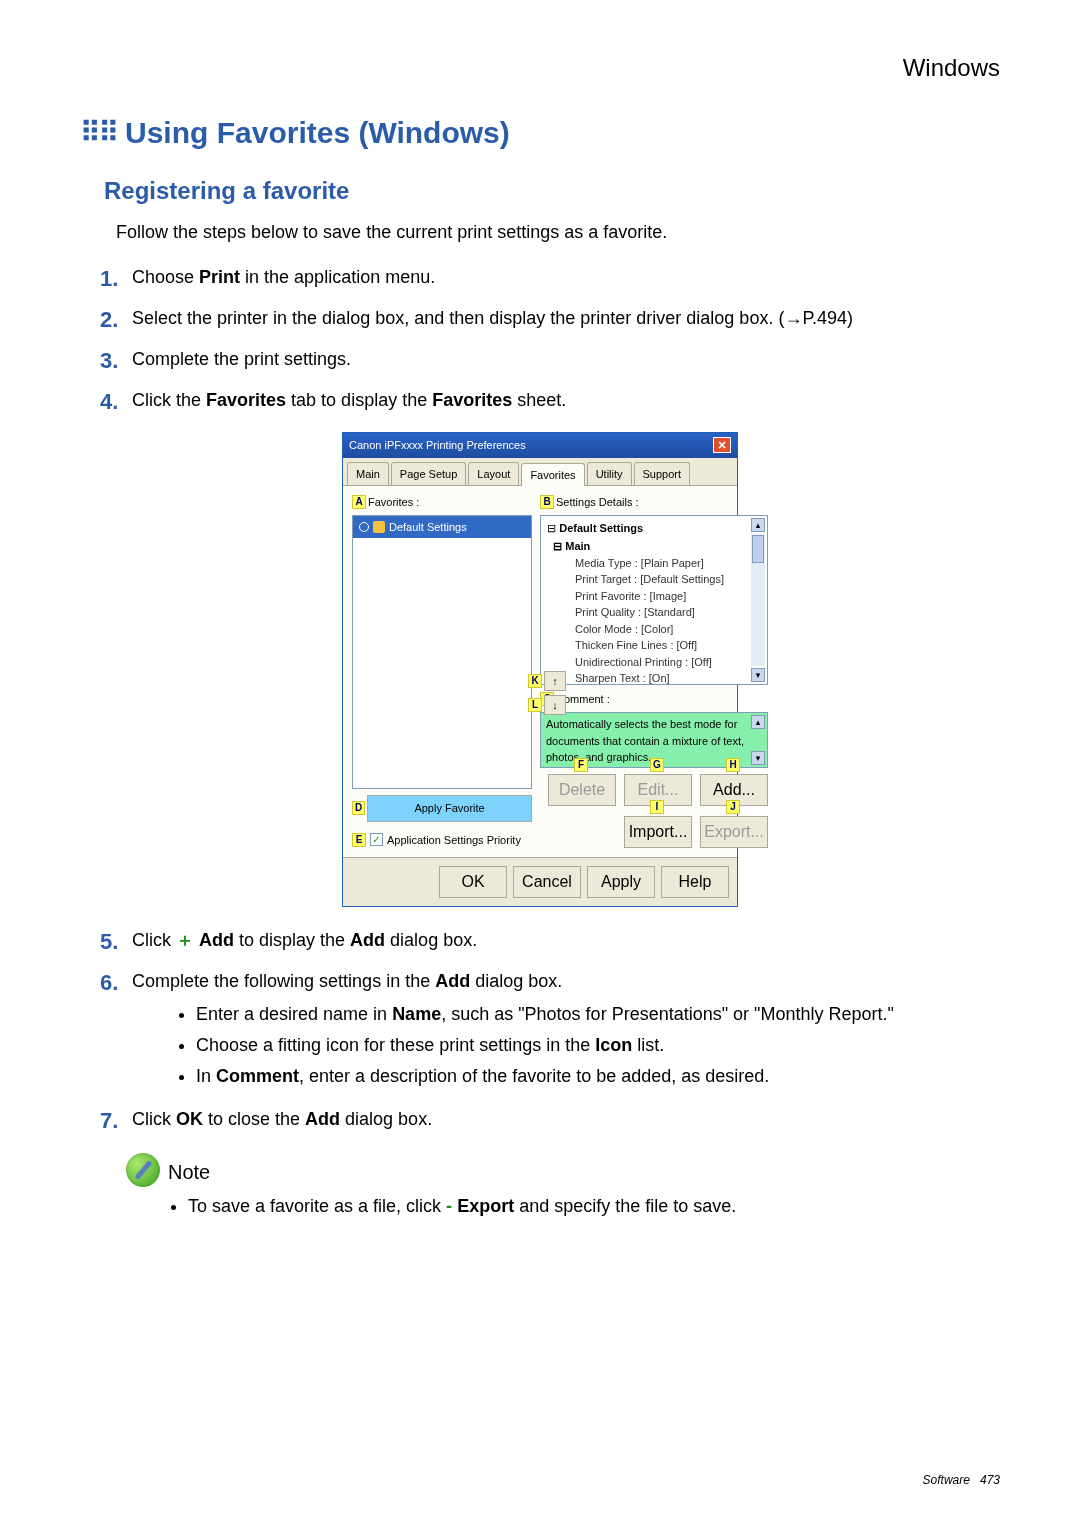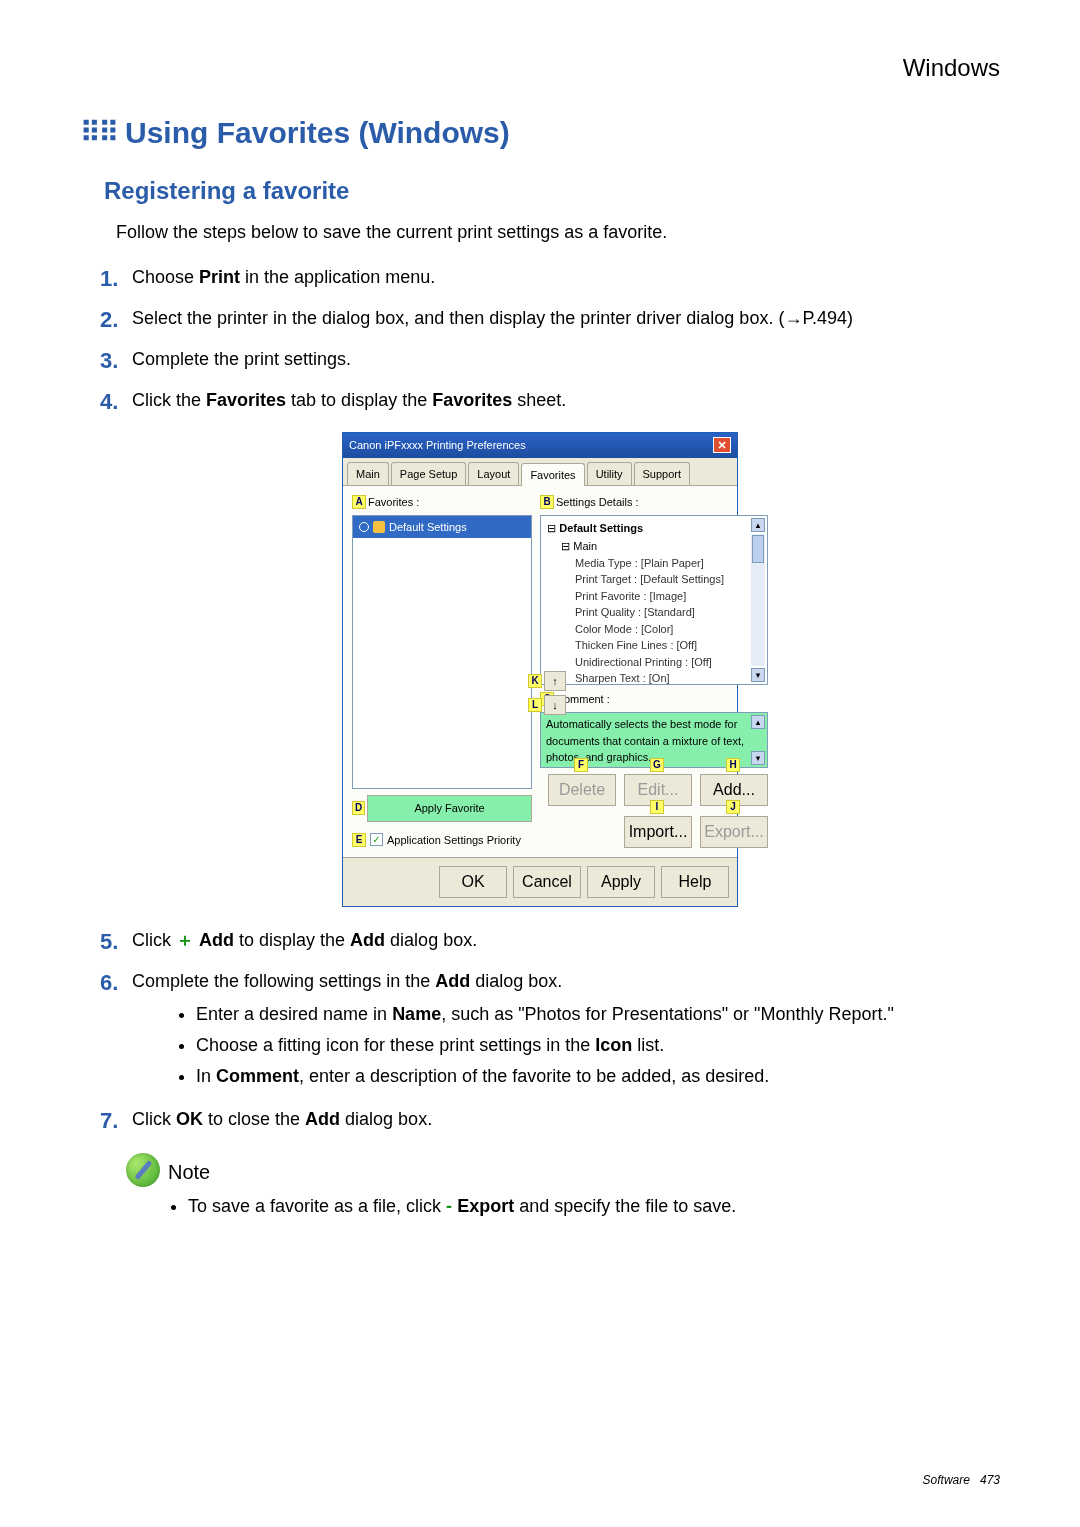--- a/index.html
+++ b/index.html
@@ -58,34 +58,34 @@
   .col-right { flex: 1; }
   .lbl { font-size: 11px; margin-bottom: 4px; display:flex; align-items:center; gap:2px;}
   .marker { display:inline-block; width:14px; height:14px; background:#ffff66; color:#006; border:1px solid #d0c830; font-weight:bold; font-size:10px; line-height:12px; text-align:center;}
   .fav-list {
     flex:1; background:#fff; border:1px solid #7f9db9; min-height:200px;
   }
   .fav-item { background:#316ac5; color:#fff; padding:3px 6px; display:flex; align-items:center; gap:4px;}
   .fav-icon { width:12px; height:12px; background:#f5c040; border-radius:2px; display:inline-block;}
   .tree-box { background:#fff; border:1px solid #7f9db9; height:170px; overflow:hidden; padding:4px 6px; font-size:11px; position:relative;}
   .tree-box .root { font-weight:bold; }
-  .tree-box .grp { font-weight:normal; margin-top:2px; margin-left:14px;}
+  .tree-box .grp { font-weight:bold; margin-top:2px; margin-left:6px;}
   .tree-box .leaf { margin-left:28px; color:#333;}
   .scroll-up { position:absolute; right:2px; top:2px; width:14px;height:14px;background:#c9d7ef;border:1px solid #7f9db9;font-size:9px; text-align:center; line-height:12px;}
   .scroll-dn { position:absolute; right:2px; bottom:2px; width:14px;height:14px;background:#c9d7ef;border:1px solid #7f9db9;font-size:9px; text-align:center; line-height:12px;}
   .scroll-track { position:absolute; right:2px; top:18px; bottom:18px; width:14px; background:#e4ecf7;}
   .scroll-thumb { position:absolute; right:3px; top:19px; width:12px; height:28px; background:#bcd0ee; border:1px solid #7f9db9;}
   .comment-box { background:#86efac; border:1px solid #7f9db9; height:56px; padding:3px 5px; margin-top:5px; position:relative; font-size:11px;}
   .mini-btns { position:absolute; left:184px; top:185px; display:flex; flex-direction:column; gap:4px;}
   .mini-btn { width:22px; height:20px; background:#ece9d8; border:1px solid #aca899; display:flex; align-items:center; justify-content:center; font-size:11px;}
   .row-btns { display:flex; gap:8px; margin-top:6px; align-items:flex-end; position:relative;}
   .btn { background:#ece9d8; border:1px solid #aca899; padding:3px 0; width:68px; text-align:center; font-size:16px;}
   .btn.dis { color:#9a9a9a; }
   .apply-row { margin-top:6px;}
-  .apply-btn { background:#86efac; border:1px solid #aca899; padding:4px 0; width:178px; text-align:center; font-size:11px;}
+  .apply-btn { background:#7dd3fc; border:1px solid #aca899; padding:4px 0; width:178px; text-align:center; font-size:11px;}
   .chk-row { display:flex; align-items:center; gap:4px; margin-top:10px; font-size:11px;}
   .chk { width:13px; height:13px; border:1px solid #7f9db9; background:#fff; display:inline-flex; align-items:center; justify-content:center; font-size:10px; color:#21a121;}
   .bottom-btns { display:flex; justify-content:flex-end; gap:6px; padding:8px; border-top:1px solid #aca899; background:#ece9d8;}
   .note-row { display:flex; align-items:flex-end; gap:8px; margin:16px 0 6px 46px;}
   .note-icon { width:34px; height:34px; border-radius:50%; background:radial-gradient(circle at 30% 30%, #a8e86b, #3fa528); display:flex; align-items:center; justify-content:center; box-shadow: inset 0 0 4px rgba(0,0,0,.2);}
   .pencil { width:5px; height:22px; background:#5c7cc0; transform: rotate(40deg); border-radius:2px;}
   .footer { position:absolute; bottom:38px; right:80px; font-size:12px;font-style:italic;}
   .inline-marker { color:#118f11; font-weight:bold; font-size:18px;}
   .body-rel { position:relative; }
 </style>

